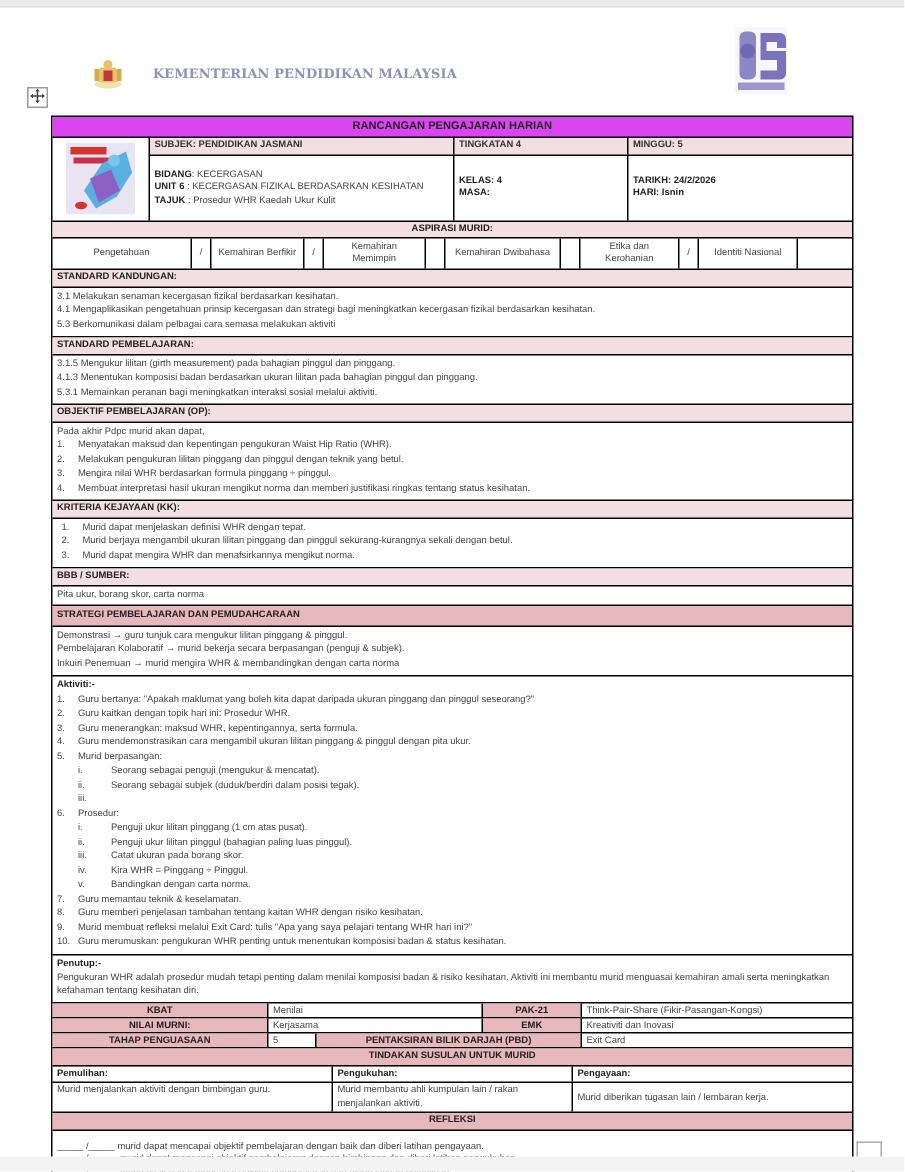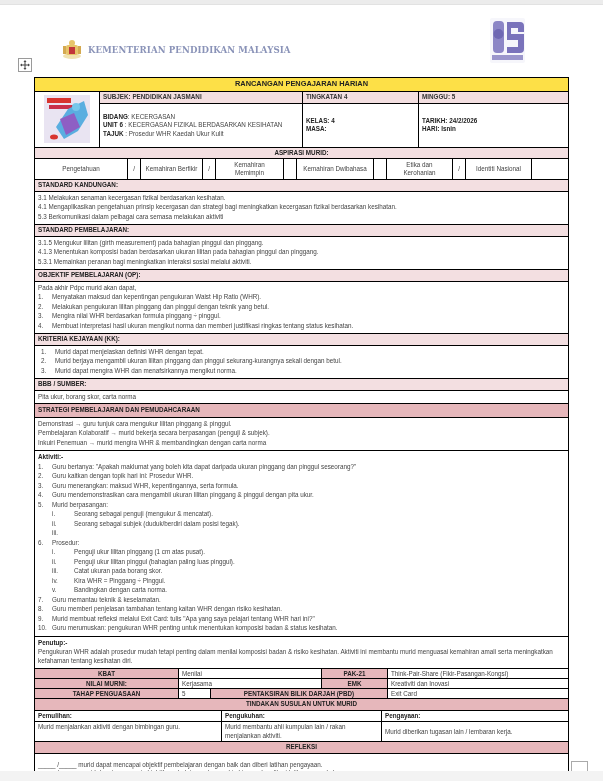--- a/index.html
+++ b/index.html
@@ -1,29 +1,29 @@
 <!DOCTYPE html>
 <html><head>
 <meta charset="utf-8">
 <style>
   html,body{margin:0;padding:0;}
   body{width:603px;height:781px;background:#ffffff;position:relative;overflow:hidden;font-family:"Liberation Sans",sans-serif;color:#333;}
   .topbar{position:absolute;left:0;top:0;width:603px;height:4px;background:#ececec;border-bottom:1px solid #e2e2e2;}
   .bottombar{position:absolute;left:0;top:771px;width:603px;height:10px;background:#f3f3f3;}
-  .kpm{position:absolute;left:62px;top:39px;display:flex;align-items:center;gap:6px;}
+  .kpm{position:absolute;left:62px;top:39px;display:flex;align-items:center;gap:20px;}
   .crest{width:20px;height:22px;position:relative;}
   .kpm-text{font-family:"DejaVu Serif",serif;font-size:8.6px;font-weight:bold;color:#8a93b8;letter-spacing:0.1px;}
   .sklogo{position:absolute;left:490px;top:18px;width:35px;height:45px;}
   .move-handle{position:absolute;left:18px;top:58px;width:14px;height:14px;border:1px solid #9a9a9a;background:#fff;display:flex;align-items:center;justify-content:center;box-sizing:border-box;}
   .resize-handle{position:absolute;left:571px;top:761px;width:17px;height:17px;border:1px solid #aaa;border-bottom:none;background:#fff;box-sizing:border-box;}
   .doc{position:absolute;left:34px;top:77px;width:535px;border:1px solid #000;box-sizing:border-box;font-size:6.3px;line-height:1.35;}
   .hdr{background:#f3dfe1;border-bottom:1px solid #000;font-weight:bold;padding:1px 3px;color:#222;}
   .hdr-dark{background:#e6b7bb;}
   .center{text-align:center;}
-  .title{background:#fde047;font-size:7.4px;text-align:center;font-weight:bold;border-bottom:1px solid #000;padding:1px 0 2px;color:#222;}
+  .title{background:#d946ef;font-size:7.4px;text-align:center;font-weight:bold;border-bottom:1px solid #000;padding:1px 0 2px;color:#222;}
   .row{display:flex;border-bottom:1px solid #000;}
   .cell{box-sizing:border-box;padding:1px 3px;}
   .bl{border-left:1px solid #000;}
   .body-block{padding:2px 3px;border-bottom:1px solid #000;color:#444;}
   .body-block div{margin:0 0 1px 0;}
   .num{display:flex;}
   .num .n{width:14px;flex:none;}
   .num .t{flex:1;}
   .sub{display:flex;padding-left:14px;}
   .sub .n{width:22px;flex:none;}

